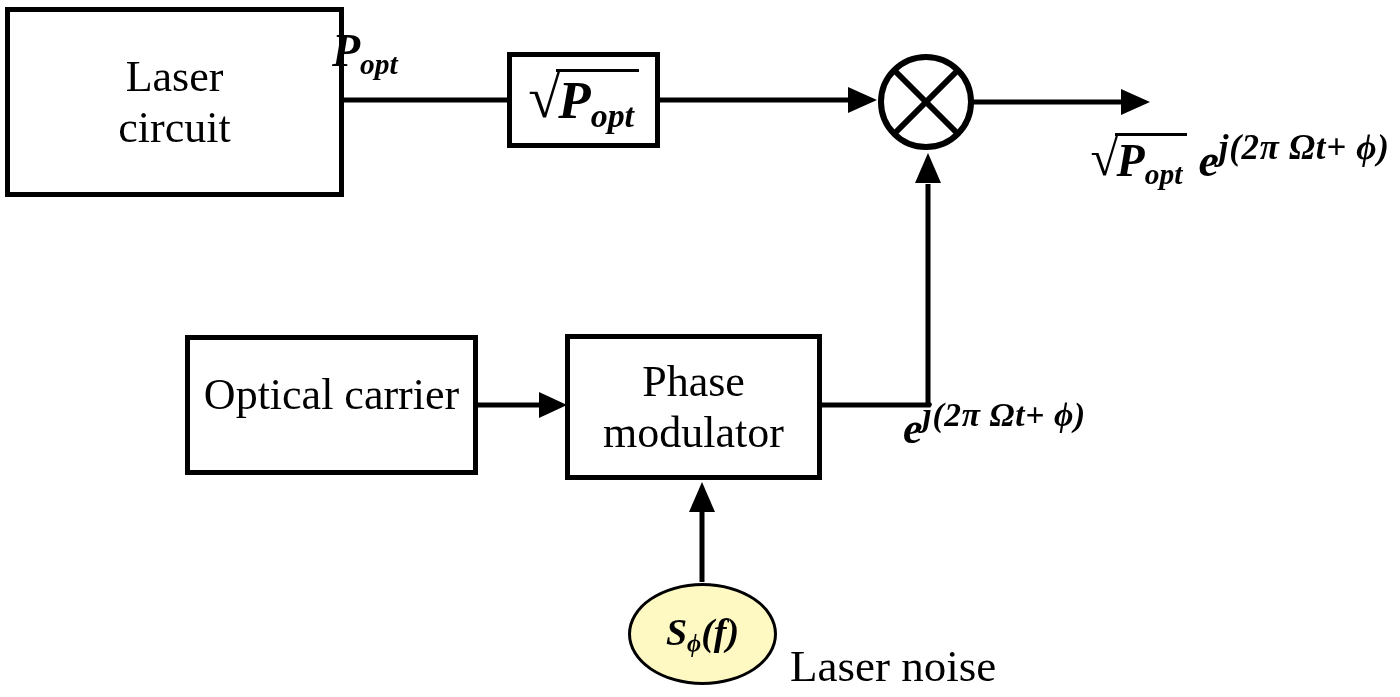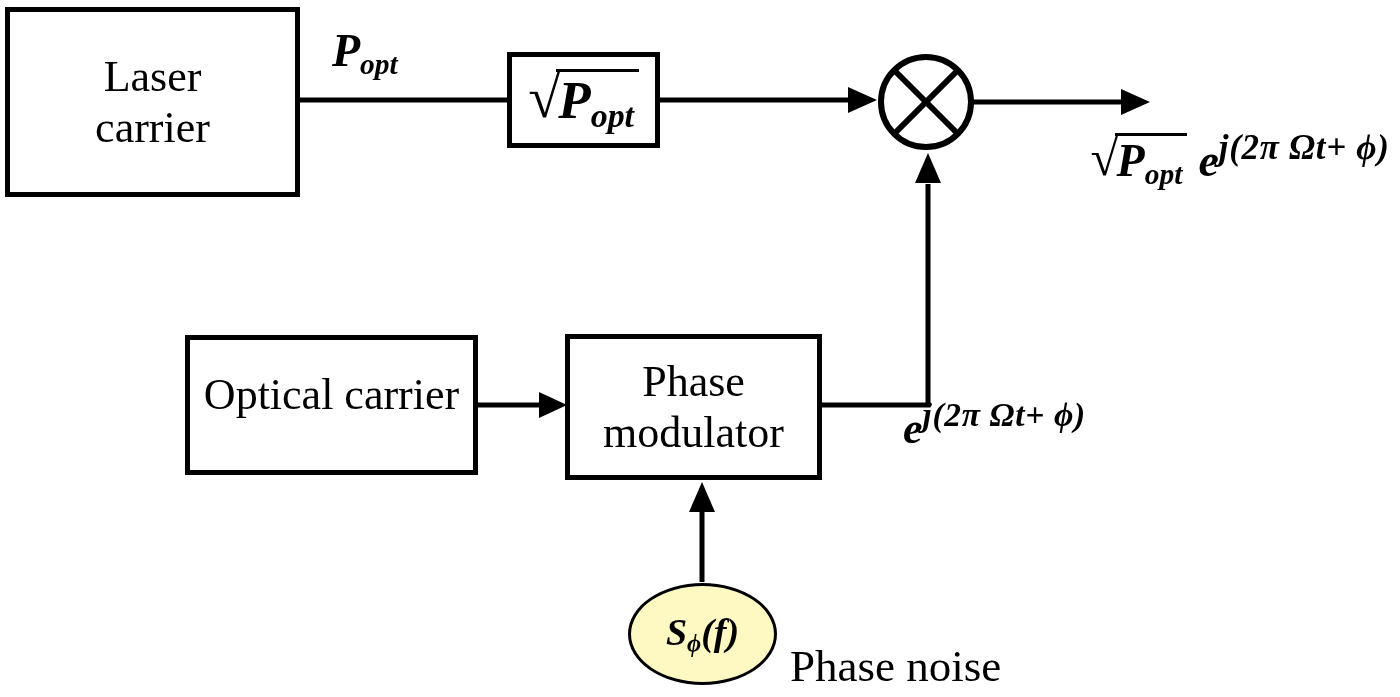--- a/index.html
+++ b/index.html
@@ -55,23 +55,23 @@
       <polygon points="567,405 539,392 539,418"></polygon>
       <polygon points="702,482 689,512 715,512"></polygon>
     </g>
     <g stroke="#000000" stroke-width="6" fill="none">
       <circle cx="926" cy="102" r="45"></circle>
       <line x1="894" y1="70" x2="958" y2="134"></line>
       <line x1="958" y1="70" x2="894" y2="134"></line>
     </g>
   </svg>
 
-  <div class="box" style="left:5px; top:7px; width:295px; height:190px;font-family:Liberation Serif, serif;">
+  <div class="box" style="left:5px; top:7px; width:339px; height:190px;font-family:Liberation Serif, serif;">
     <div class="bl">Laser</div>
-    <div class="bl">carrier</div>
+    <div class="bl">circuit</div>
   </div>
 
   <div class="math" style="left:332px; top:24px; font-size:46px;">
     <span>P</span><span class="msub">opt</span>
   </div>
 
   <div class="box" style="left:507px; top:52px; width:153px; height:96px;">
     <div class="math" style="position:static; font-size:53px;">
       <span class="sqrt">
         <span class="rad">√</span><span class="vinc"><span>P</span><span class="msub">opt</span></span>
@@ -98,15 +98,15 @@
   <div class="math" style="left:903px; top:396px; font-size:44px;">
     <span>e</span><span class="msup">j(2π Ωt+ ϕ)</span>
   </div>
 
   <div class="noise" style="left:628px; top:583px; width:149px; height:102px;">
     <div class="ntxt">
       <span>S</span><span class="msub">ϕ</span><span>(f)</span>
     </div>
   </div>
 
-  <div class="plain" style="left:790px; top:640px; font-size:45px;">Phase noise</div>
+  <div class="plain" style="left:790px; top:640px; font-size:45px;">Laser noise</div>
 
 </div>
 
 </body></html>

